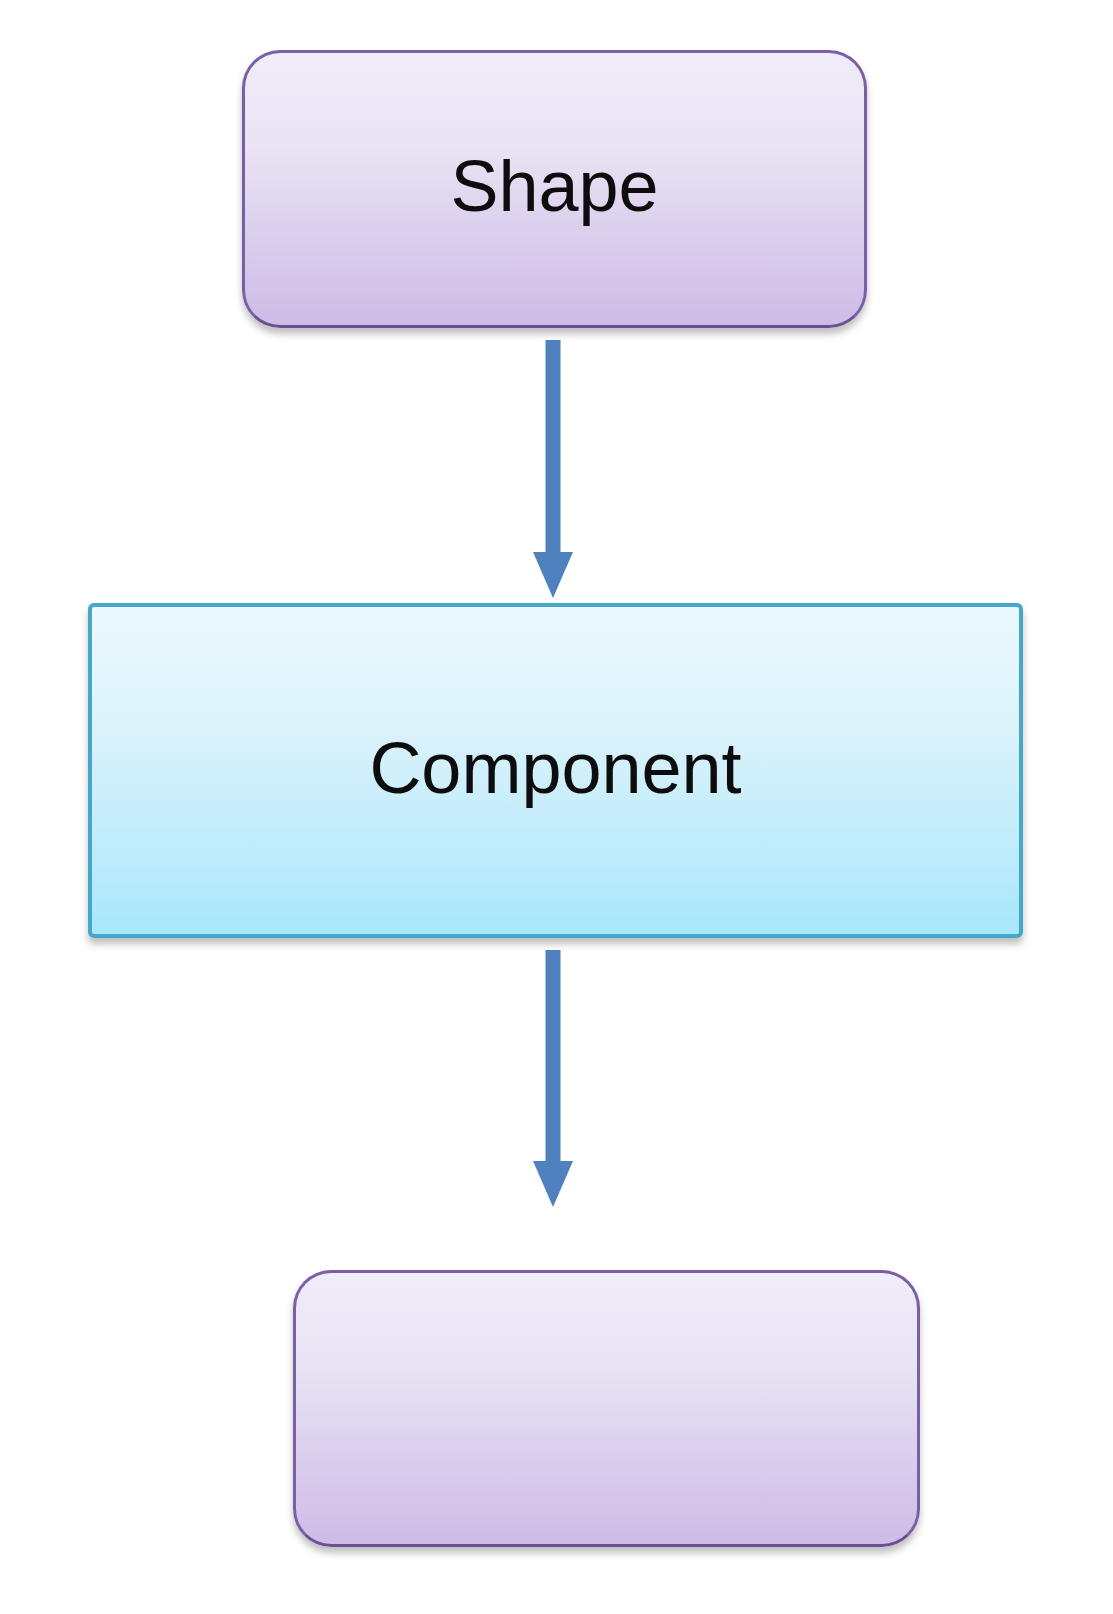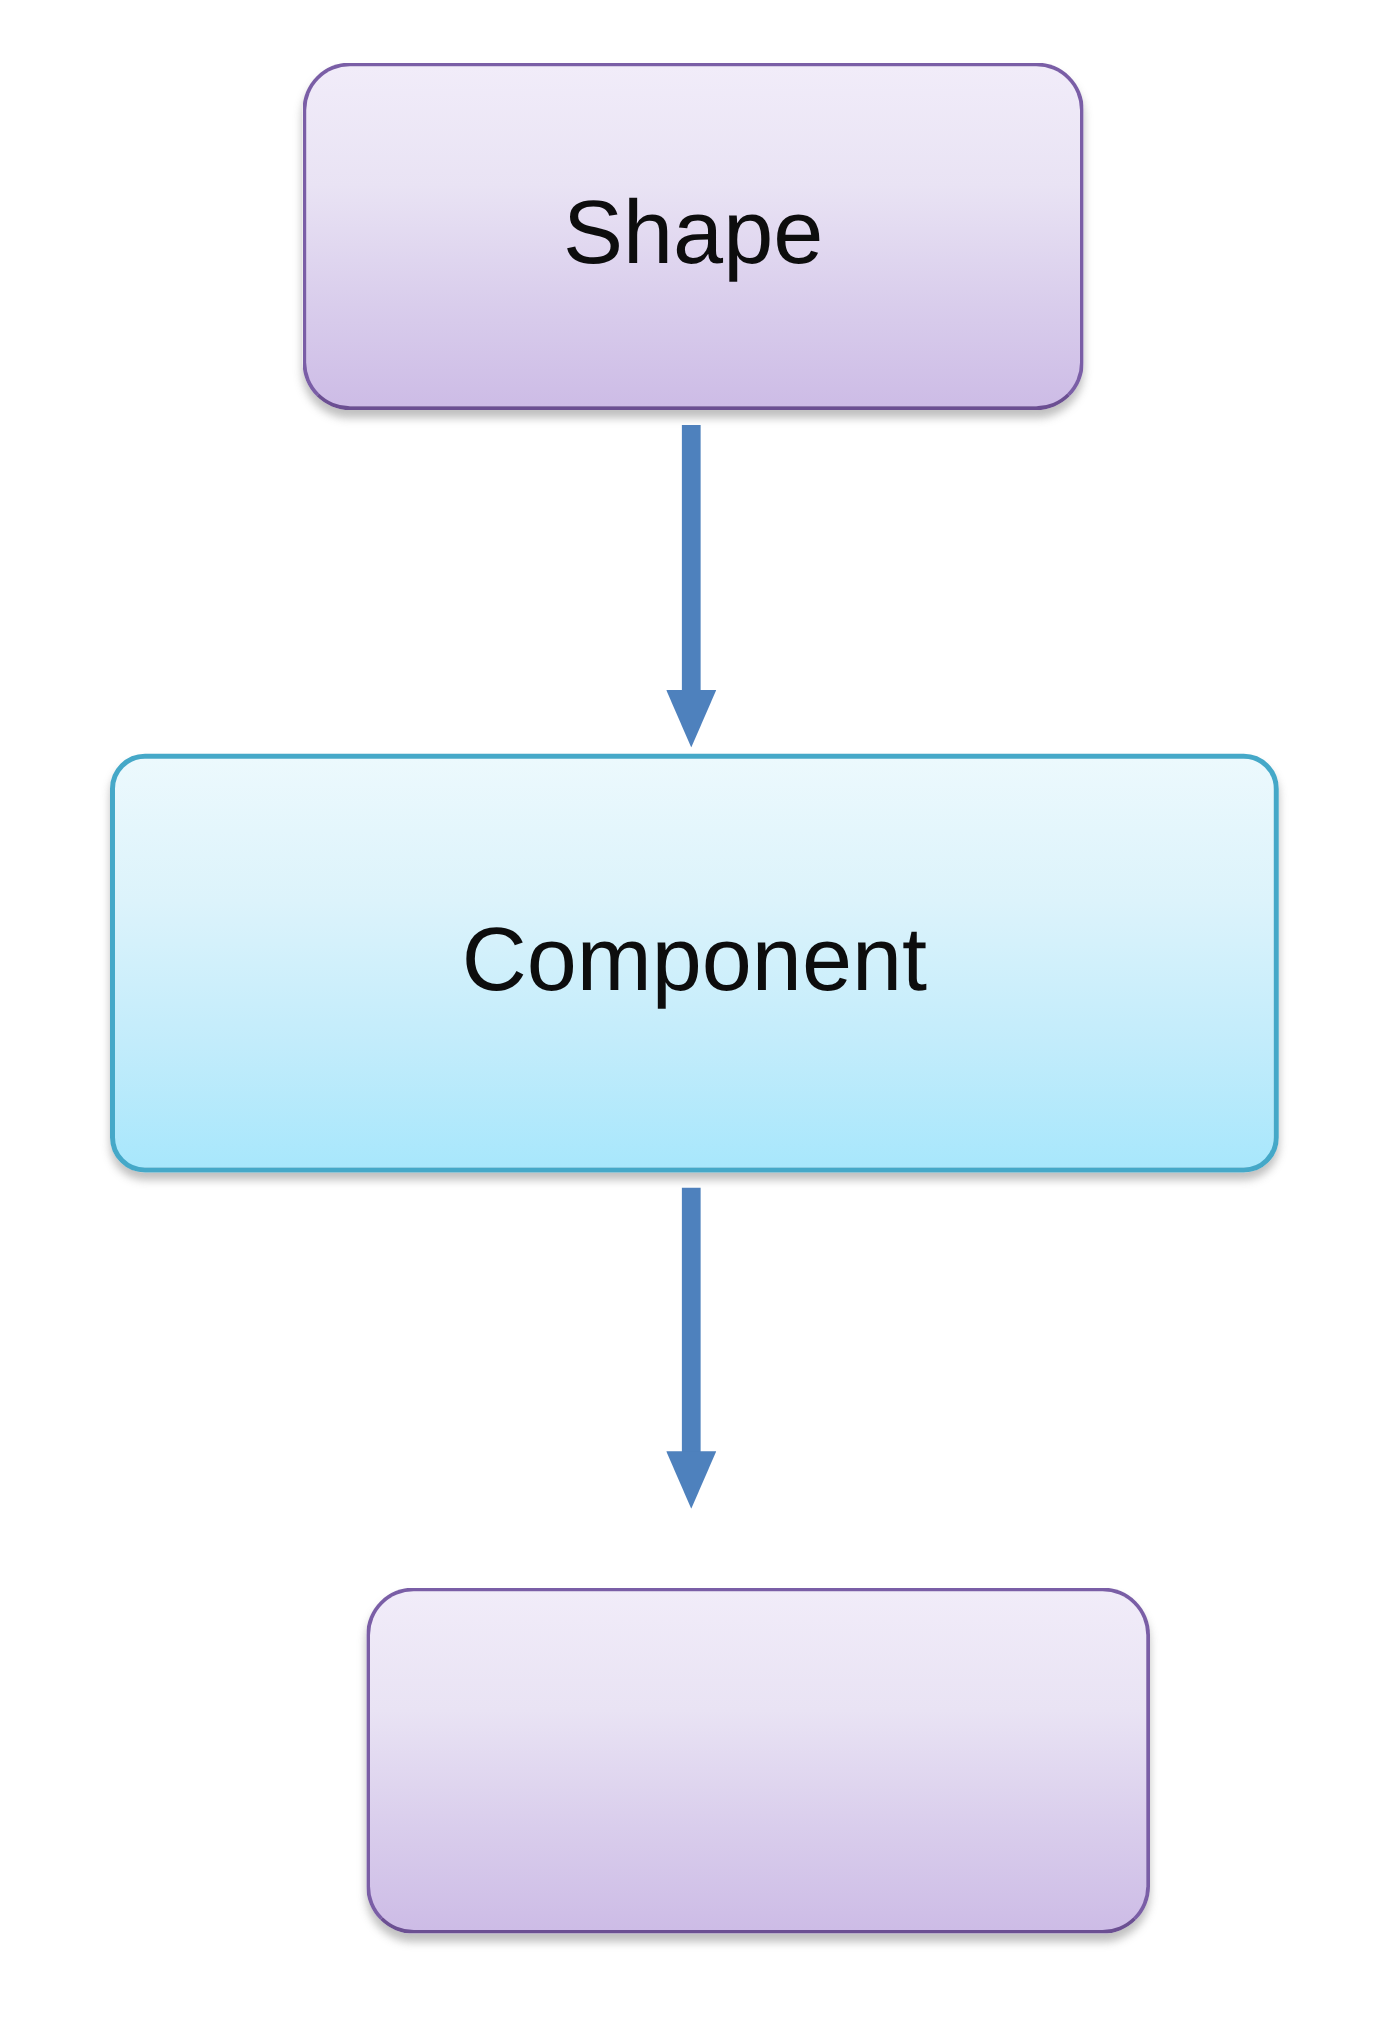--- a/index.html
+++ b/index.html
@@ -32,21 +32,21 @@
   }
   .purple-node {
     border: 3px solid #7a5ea6;
     border-bottom-color: #6b4f92;
     border-radius: 38px;
     background: linear-gradient(to bottom, #f1ecf9 0%, #e9e3f4 35%, #d9cdec 70%, #cdbce6 100%);
     box-shadow: 0 6px 7px rgba(115, 115, 115, 0.45);
   }
   .cyan-node {
     border: 4px solid #45a8c8;
-    border-radius: 28px;
+    border-radius: 6px;
     background: linear-gradient(to bottom, #ecf9fd 0%, #dcf3fb 35%, #c2ecfb 70%, #a8e7fc 100%);
     box-shadow: 0 6px 7px rgba(115, 115, 115, 0.45);
   }
   #node-shape {
     left: 242px; top: 50px;
     width: 625px; height: 278px;
     z-index: 2;
   }
   #node-component {
     left: 88px; top: 603px;

